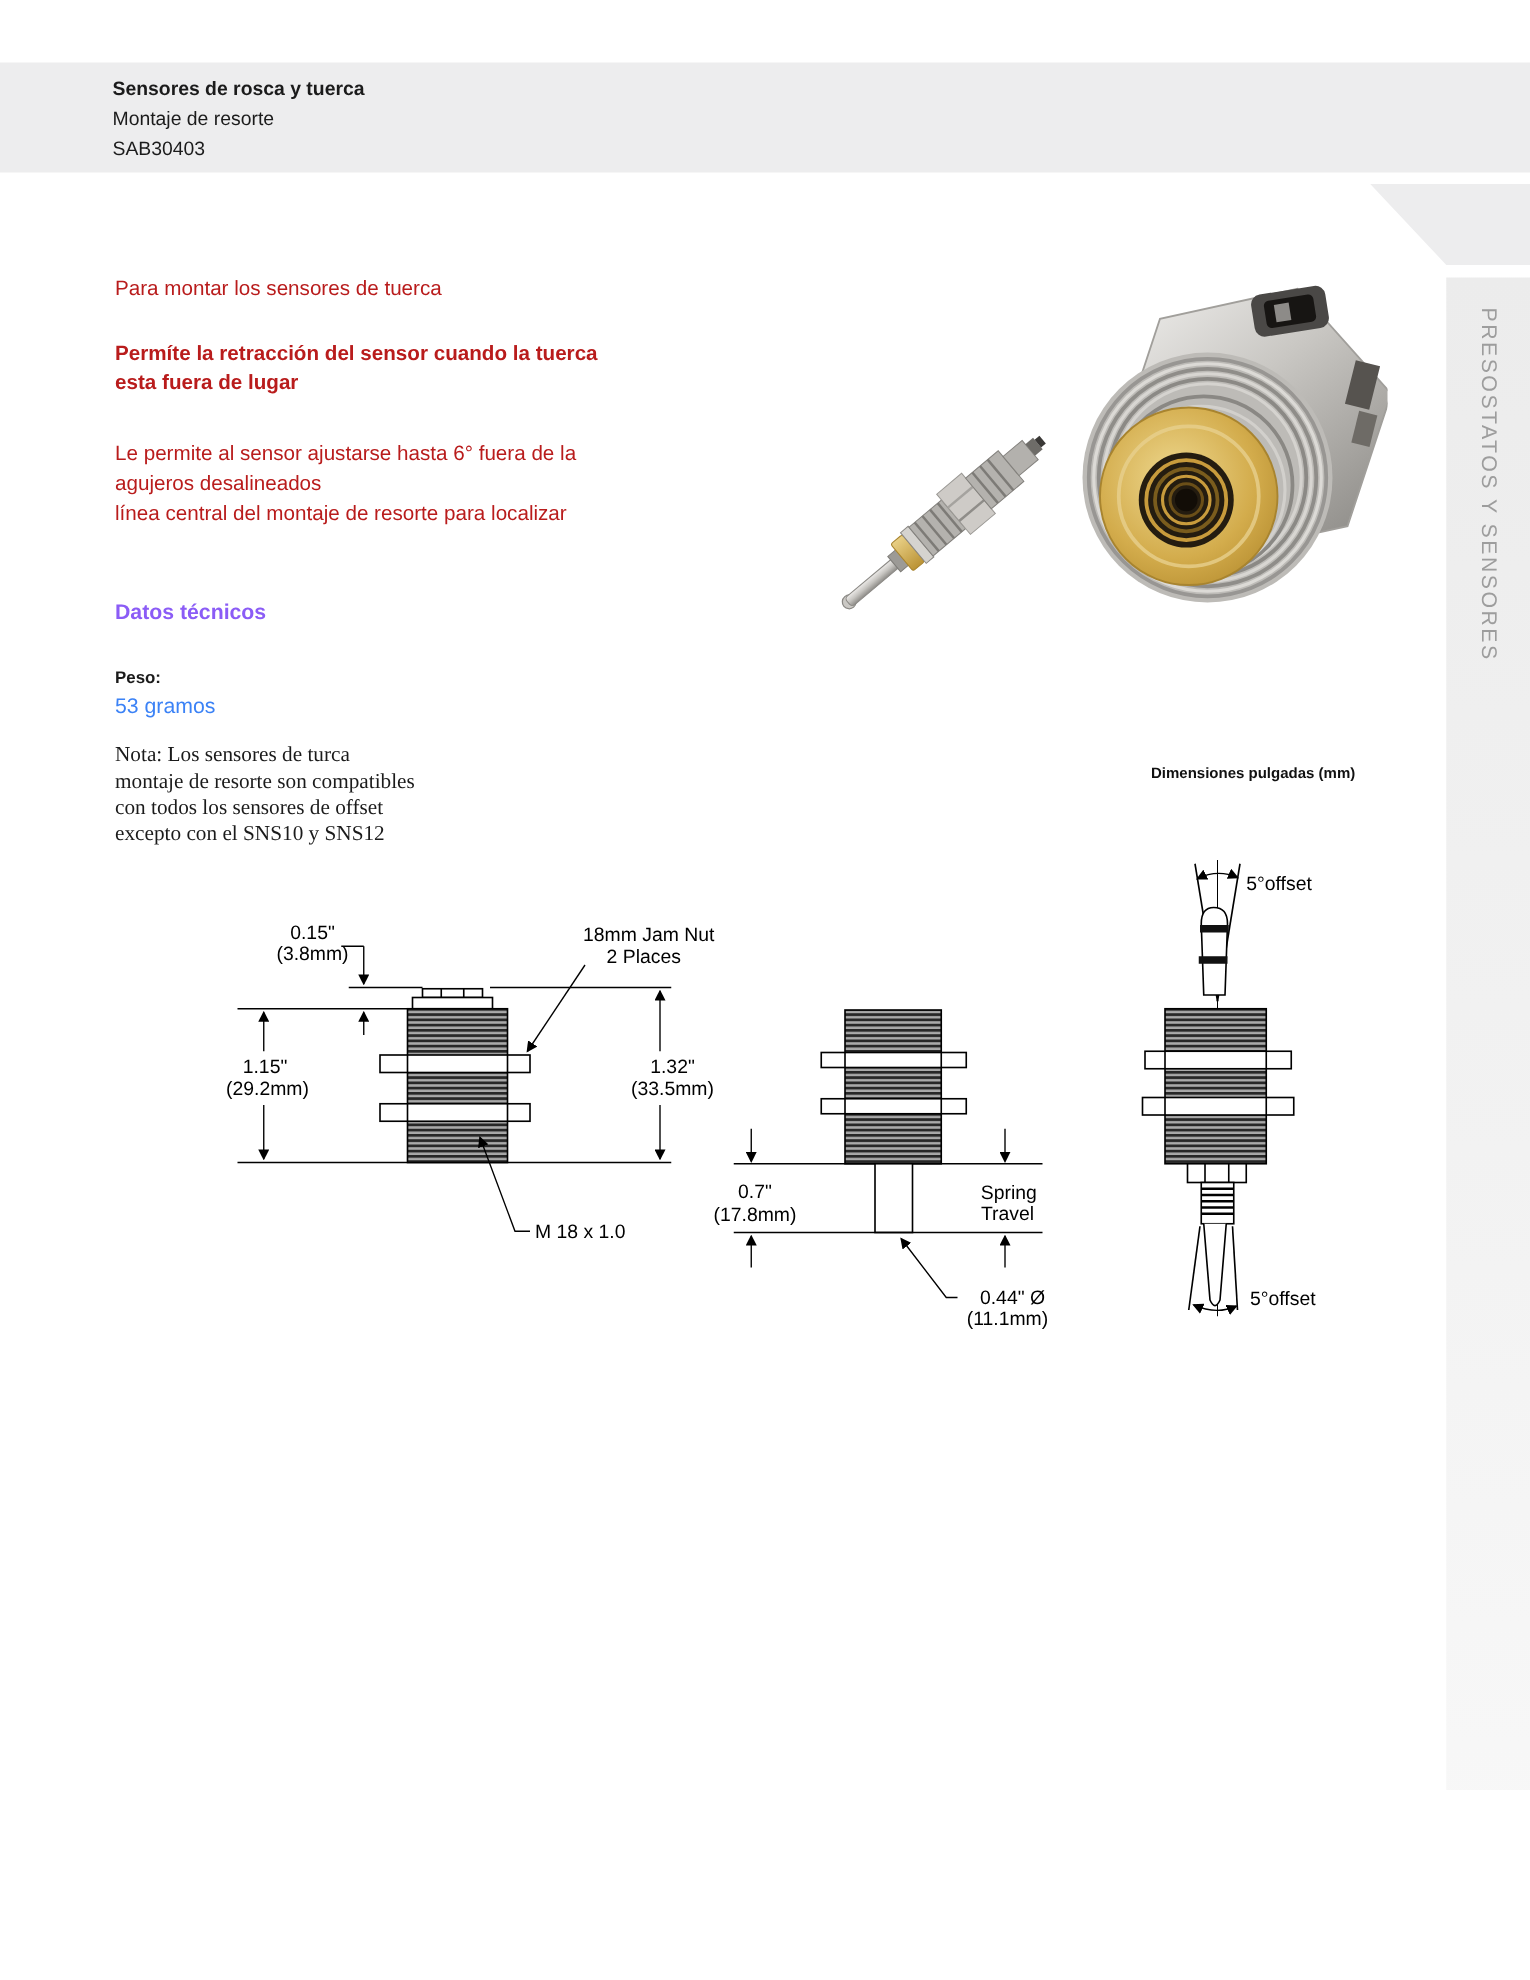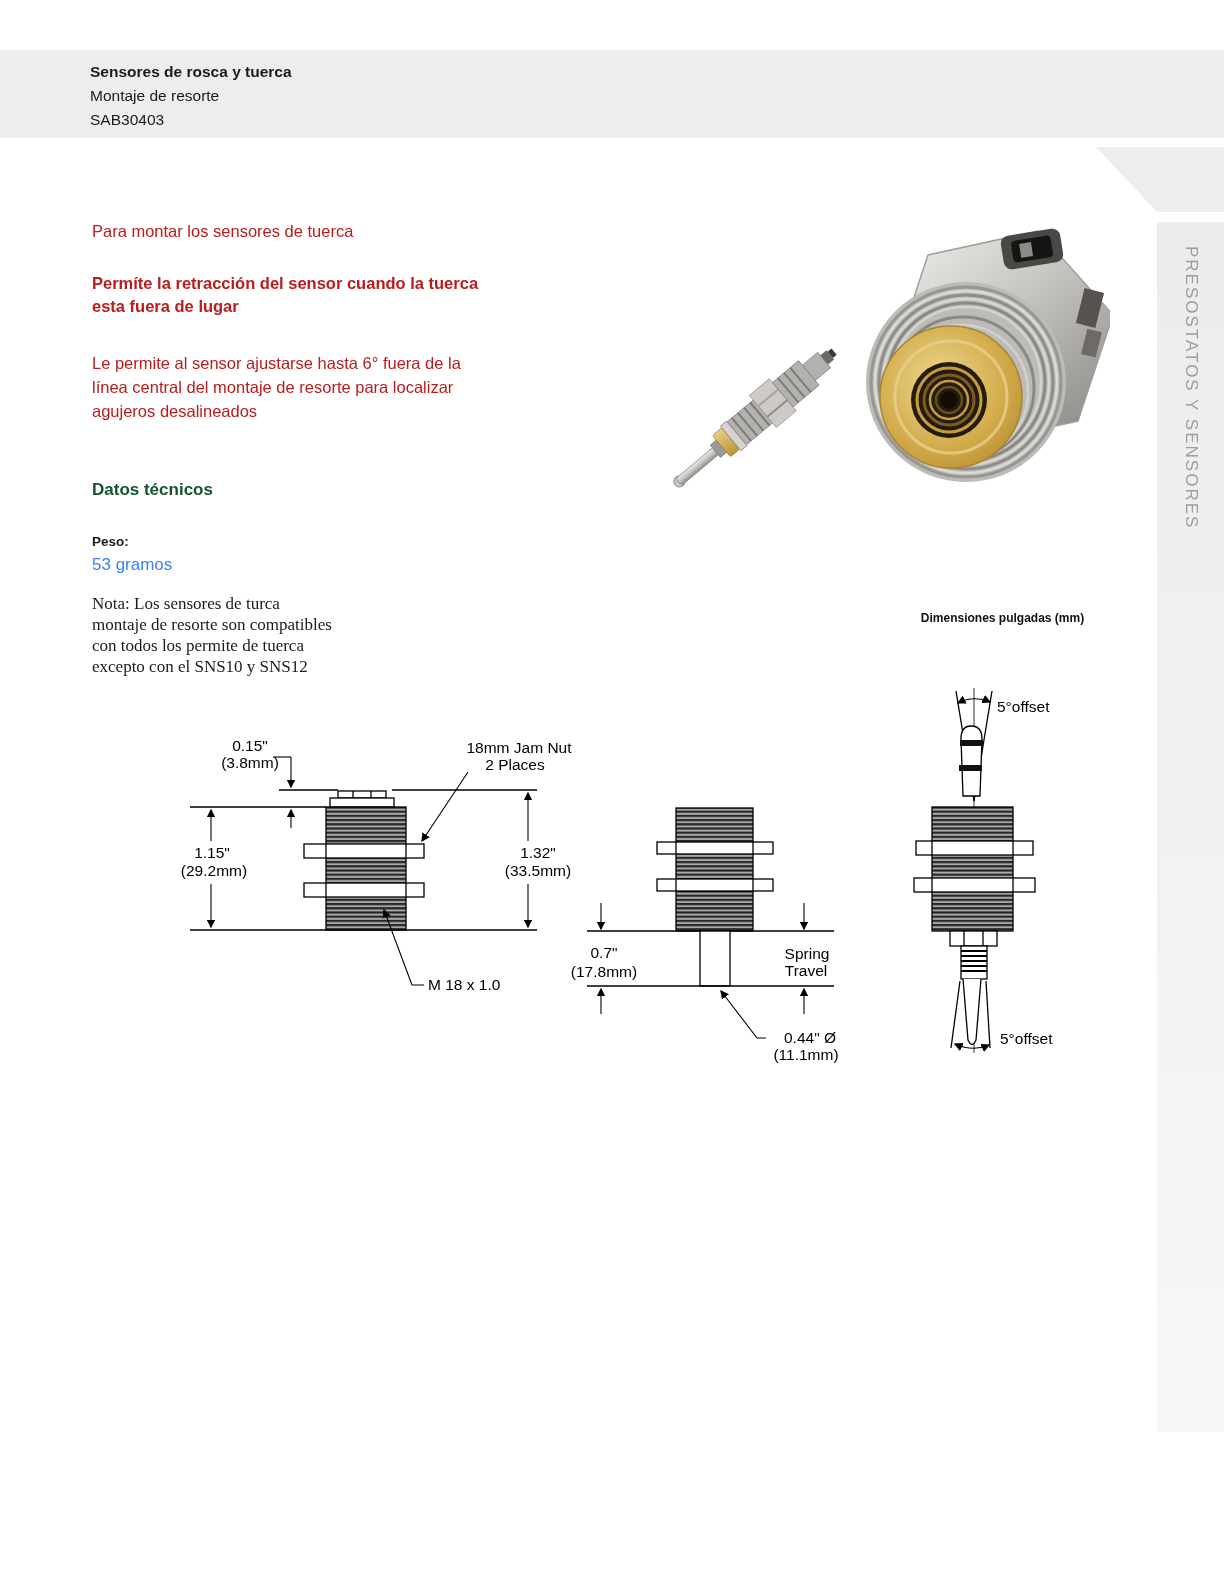--- a/index.html
+++ b/index.html
@@ -21,21 +21,21 @@
   .strip-text{position:absolute;top:24px;left:50%;transform:translateX(-50%);
               writing-mode:vertical-rl;font-size:17px;letter-spacing:2px;color:#9d9d9d;white-space:nowrap;}
 
   
   .gray{color:#b91c1c;}
   .intro-1{position:absolute;left:92px;top:222px;font-size:16.5px;}
   .intro-bold{position:absolute;left:92px;top:272px;font-size:16.5px;font-weight:bold;line-height:23px;}
   .intro-2{position:absolute;left:92px;top:351px;font-size:16.5px;line-height:24px;}
 
   
-  .tech-heading{position:absolute;left:92px;top:480px;font-size:17px;font-weight:bold;color:#14532d;}
+  .tech-heading{position:absolute;left:92px;top:480px;font-size:17px;font-weight:bold;color:#8b5cf6;}
   .peso-label{position:absolute;left:92px;top:534px;font-size:13.5px;font-weight:bold;color:#1b1b1b;}
   .peso-value{position:absolute;left:92px;top:555px;font-size:17px;color:#3b82f6;}
   .note{position:absolute;left:92px;top:593px;font-size:17px;line-height:21px;color:#1b1b1b;font-family:Liberation Serif, serif;}
 
   .dims-caption{position:absolute;left:905px;top:611px;width:195px;text-align:center;
                 font-size:12px;font-weight:700;color:#111;}
 
   
   .bar-red{position:absolute;left:0;top:1479px;width:956px;height:8px;background:#c82328;}
   .bar-black{position:absolute;left:965px;top:1479px;width:181px;height:8px;background:#232021;}
@@ -64,31 +64,31 @@
     <div class="strip-text">PRESOSTATOS Y SENSORES</div>
   </div>
 
   <div class="intro-1 gray">Para montar los sensores de tuerca</div>
   <div class="intro-bold gray">
     <div>Permíte la retracción del sensor cuando la tuerca</div>
     <div>esta fuera de lugar</div>
   </div>
   <div class="intro-2 gray">
     <div>Le permite al sensor ajustarse hasta 6° fuera  de la</div>
+    <div>agujeros desalineados</div>
     <div>línea central del montaje de resorte  para localizar</div>
-    <div>agujeros desalineados</div>
   </div>
 
   <div class="tech-heading">Datos técnicos</div>
   <div class="peso-label">Peso:</div>
   <div class="peso-value">53 gramos</div>
   <div class="note">
     <div>Nota: Los sensores de turca</div>
     <div>montaje de resorte son compatibles</div>
-    <div>con todos los permite de tuerca</div>
+    <div>con todos los sensores de offset</div>
     <div>excepto con el SNS10 y SNS12</div>
   </div>
 
   <div class="dims-caption">Dimensiones pulgadas (mm)</div>
 
   <svg class="abs" style="left:640px;top:200px" width="470" height="300" viewBox="640 200 470 300">
     <defs>
       <linearGradient id="met" x1="0" y1="0" x2="0.8" y2="1">
         <stop offset="0" stop-color="#f1f0ee"></stop>
           <stop offset="0.45" stop-color="#c9c7c3"></stop>

